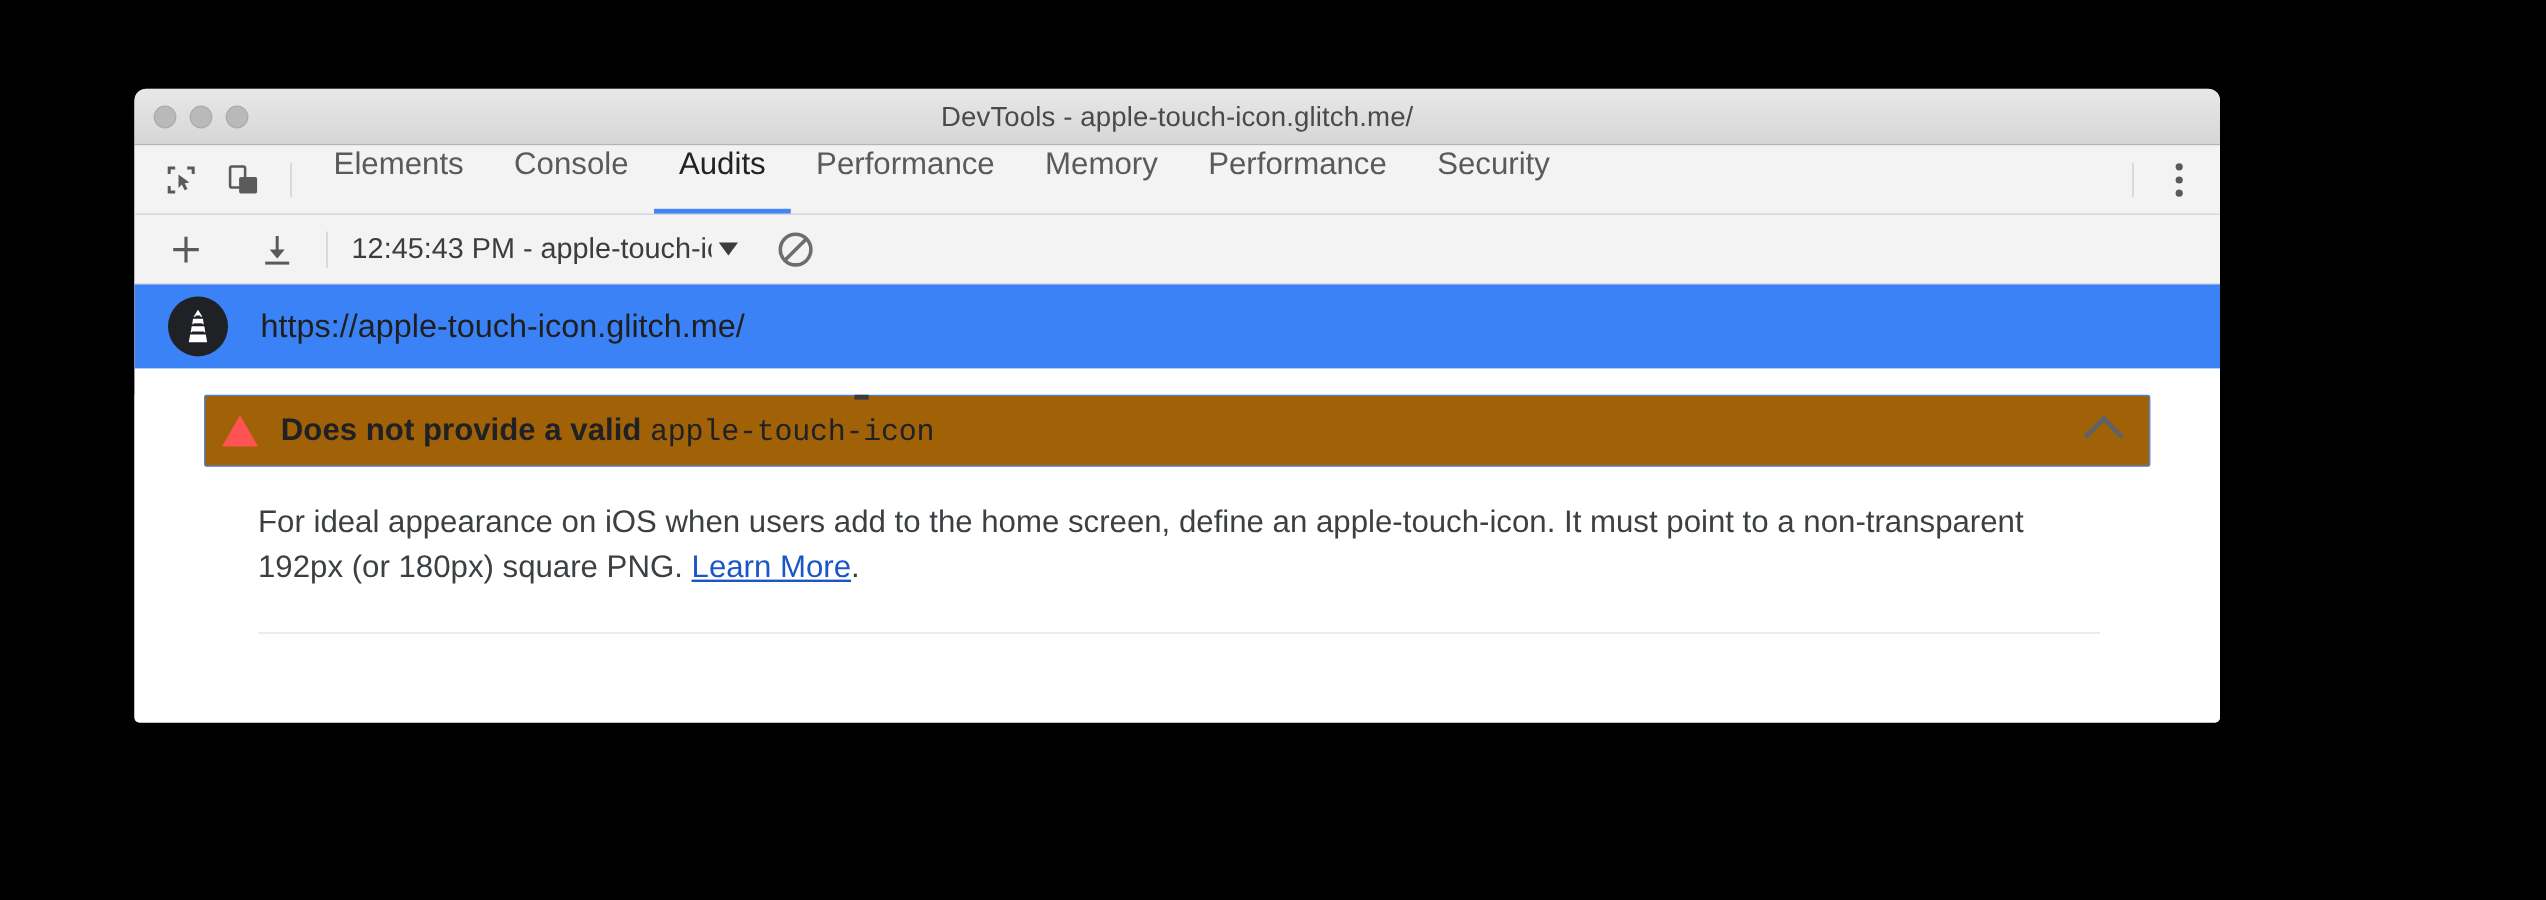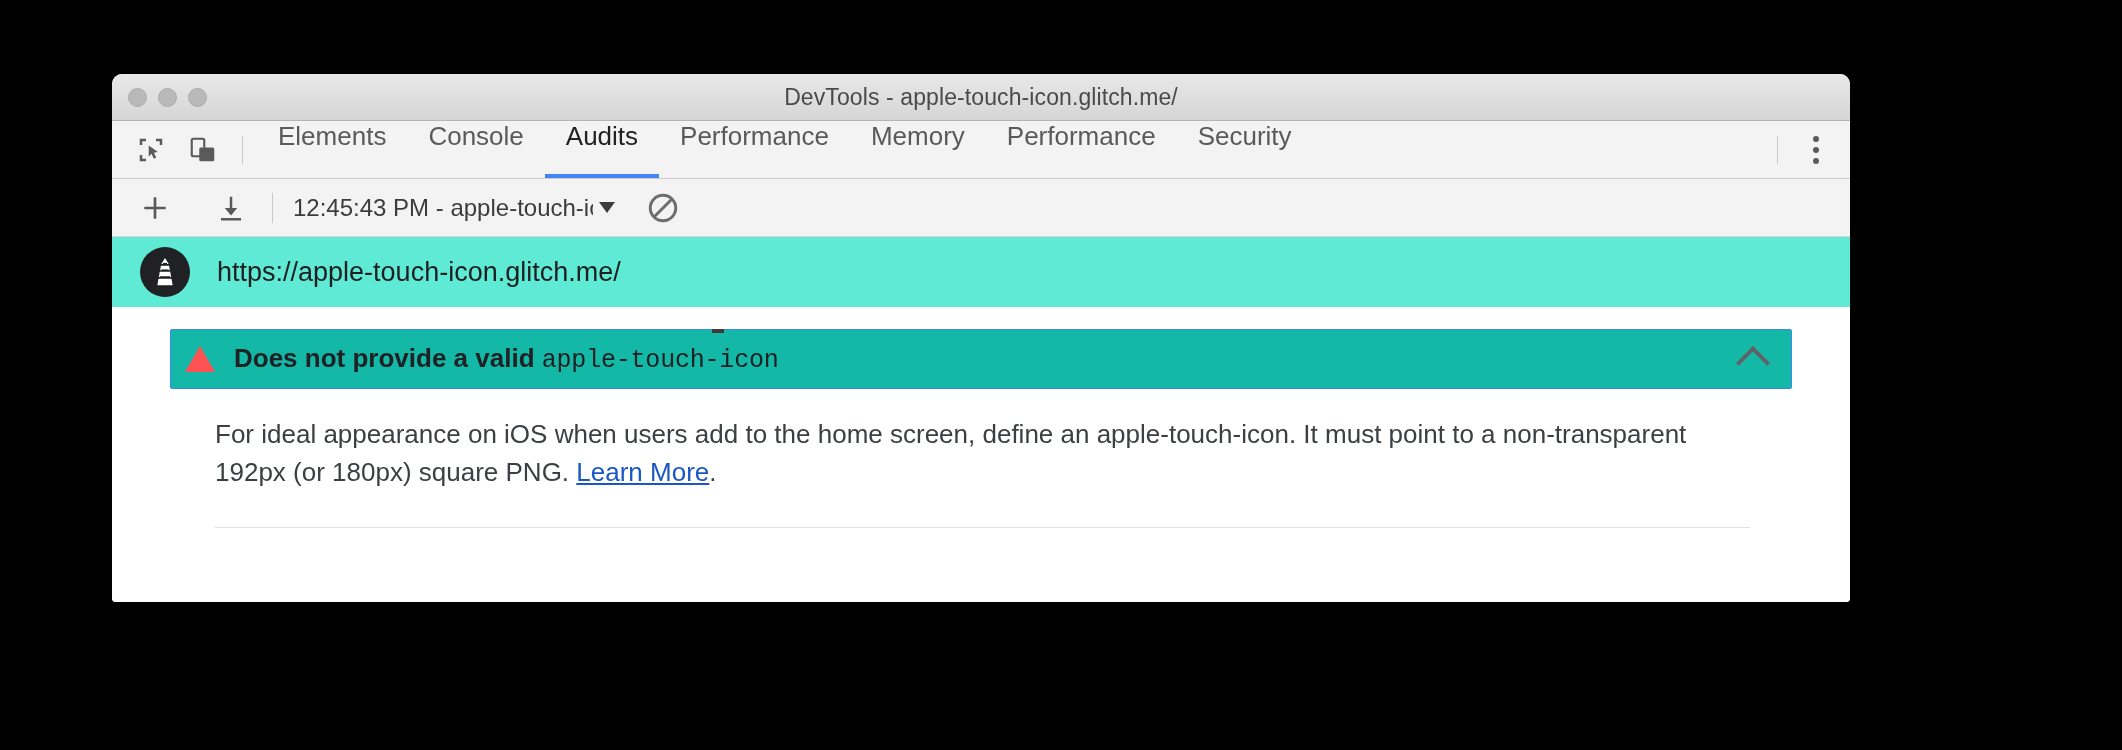--- a/index.html
+++ b/index.html
@@ -184,21 +184,21 @@
     display: flex;
     align-items: center;
     justify-content: center;
   }
 
   
   .urlrow {
     display: flex;
     align-items: center;
     height: 70px;
-    background: #5eead4;
+    background: #3b82f6;
     padding-left: 28px;
     box-sizing: border-box;
   }
   .favicon {
     width: 50px;
     height: 50px;
     border-radius: 50%;
     background: #202124;
     display: flex;
     align-items: center;
@@ -228,21 +228,21 @@
   }
   .audit-box {
     margin: 22px 58px 0 58px;
     border: 1px solid #4285f4;
     border-radius: 2px;
     height: 60px;
     display: flex;
     align-items: center;
     padding: 0 20px 0 14px;
     box-sizing: border-box;
-    background: #14b8a6;
+    background: #a16207;
   }
   .warn-tri {
     width: 0; height: 0;
     border-left: 15px solid transparent;
     border-right: 15px solid transparent;
     border-bottom: 26px solid #ff5252;
     margin-right: 19px;
     flex: none;
   }
   .audit-title {

